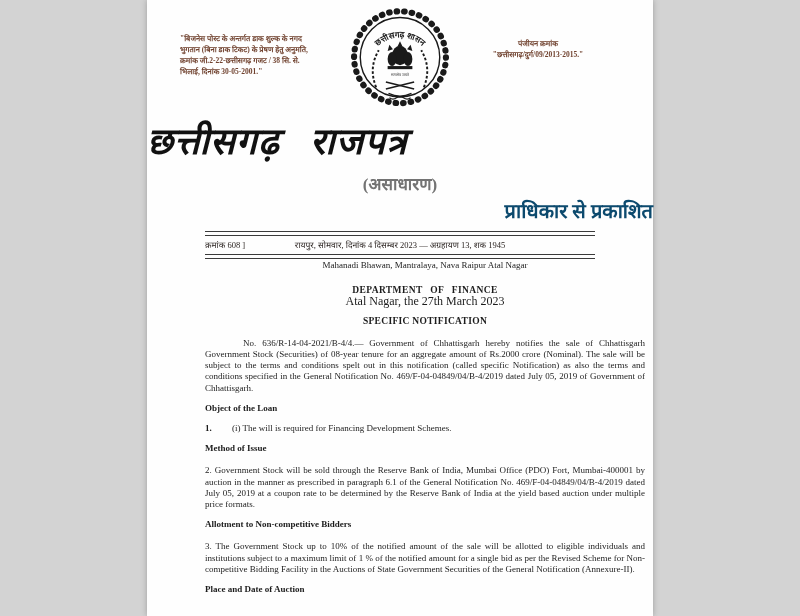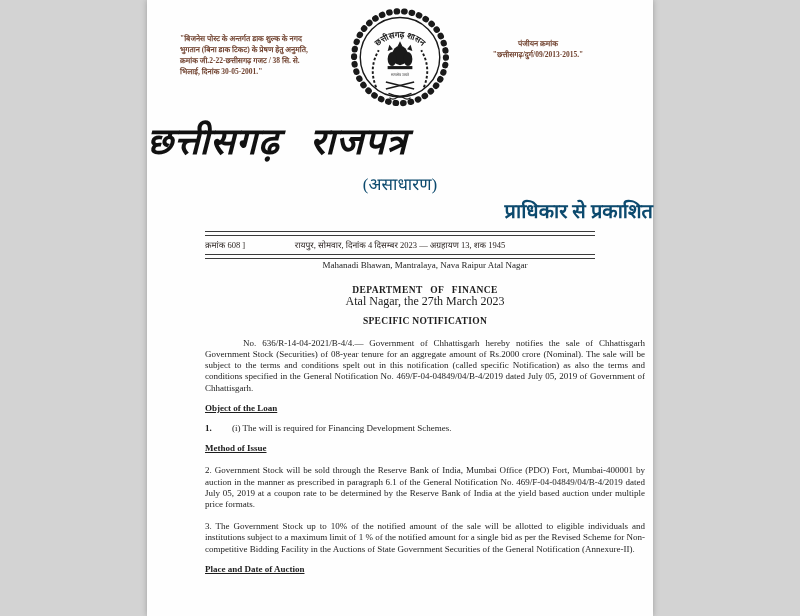--- a/index.html
+++ b/index.html
@@ -49,23 +49,23 @@
     text-align: left;
     font-size: 37px; font-weight: bold;
     word-spacing: 20px;
     letter-spacing: 1px;
     margin-top: 4px;
     color: #111;
     font-style: italic;
   }
   .gazette-sub {
     text-align: center;
-    font-size: 17px; font-weight: normal;
+    font-size: 17px; font-weight: bold;
     margin-top: 7px;
-    color: #0c4a6e;
+    color: #737373;
   }
   .gazette-auth {
     text-align: right;
     font-size: 20px; font-weight: bold;
     margin-top: 2px;
     color: #0c4a6e;
   }
 
   
   .rule-double {
@@ -93,21 +93,21 @@
     font-size: 9px; line-height: 11.2px;
     color: #1c1c1c;
   }
   .center { text-align: center; }
   .dept { font-weight: bold; font-size: 9.5px; word-spacing: 5px; letter-spacing: .4px; margin-top: 14px; }
   .addr { font-size: 9px; margin-top: 1px; }
   .dateline { font-size: 12px; }
   .notif-head { font-weight: bold; font-size: 9.5px; letter-spacing: .3px; margin-top: 8px; }
   .para { text-align: justify; margin-top: 11px; }
   .para.indent { text-indent: 38px; }
-  .sec-head { font-weight: bold; font-size: 9px; margin-top: 9px; text-decoration: underline; }
+  .sec-head { font-weight: bold; font-size: 9px; margin-top: 9px; }
   .list-item { position: relative; padding-left: 27px; text-align: justify; margin-top: 9px; }
   .list-marker { position: absolute; left: 0; top: 0; font-weight: bold; }
 
   .emblem-svg text { font-family: "Liberation Serif", "DejaVu Serif", serif; }
 </style>
 </head>
 <body>
 
 <div class="stage">
   <div class="paper">
@@ -182,20 +182,21 @@
 
         <div class="sec-head">Object of the Loan</div>
         <div class="list-item">
           <span class="list-marker">1.</span>
           <span>(i) The will is required for Financing Development Schemes.</span>
         </div>
 
         <div class="sec-head">Method of Issue</div>
         <div class="para">2. Government Stock will be sold through the Reserve Bank of India, Mumbai Office (PDO) Fort, Mumbai-400001 by auction in the manner as prescribed in paragraph 6.1 of the General Notification No. 469/F-04-04849/04/B-4/2019 dated July 05, 2019 at a coupon rate to be determined by the Reserve Bank of India at the yield based auction under multiple price formats.</div>
 
+        <div class="sec-head">Allotment to Non-competitive Bidders</div>
         <div class="para">3. The Government Stock up to 10% of the notified amount of the sale will be allotted to eligible individuals and institutions subject to a maximum limit of 1 % of the notified amount for a single bid as per the Revised Scheme for Non-competitive Bidding Facility in the Auctions of State Government Securities of the General Notification (Annexure-II).</div>
 
         <div class="sec-head">Place and Date of Auction</div>
 
       </div>
 
     </div>
   </div>
 </div>
 

